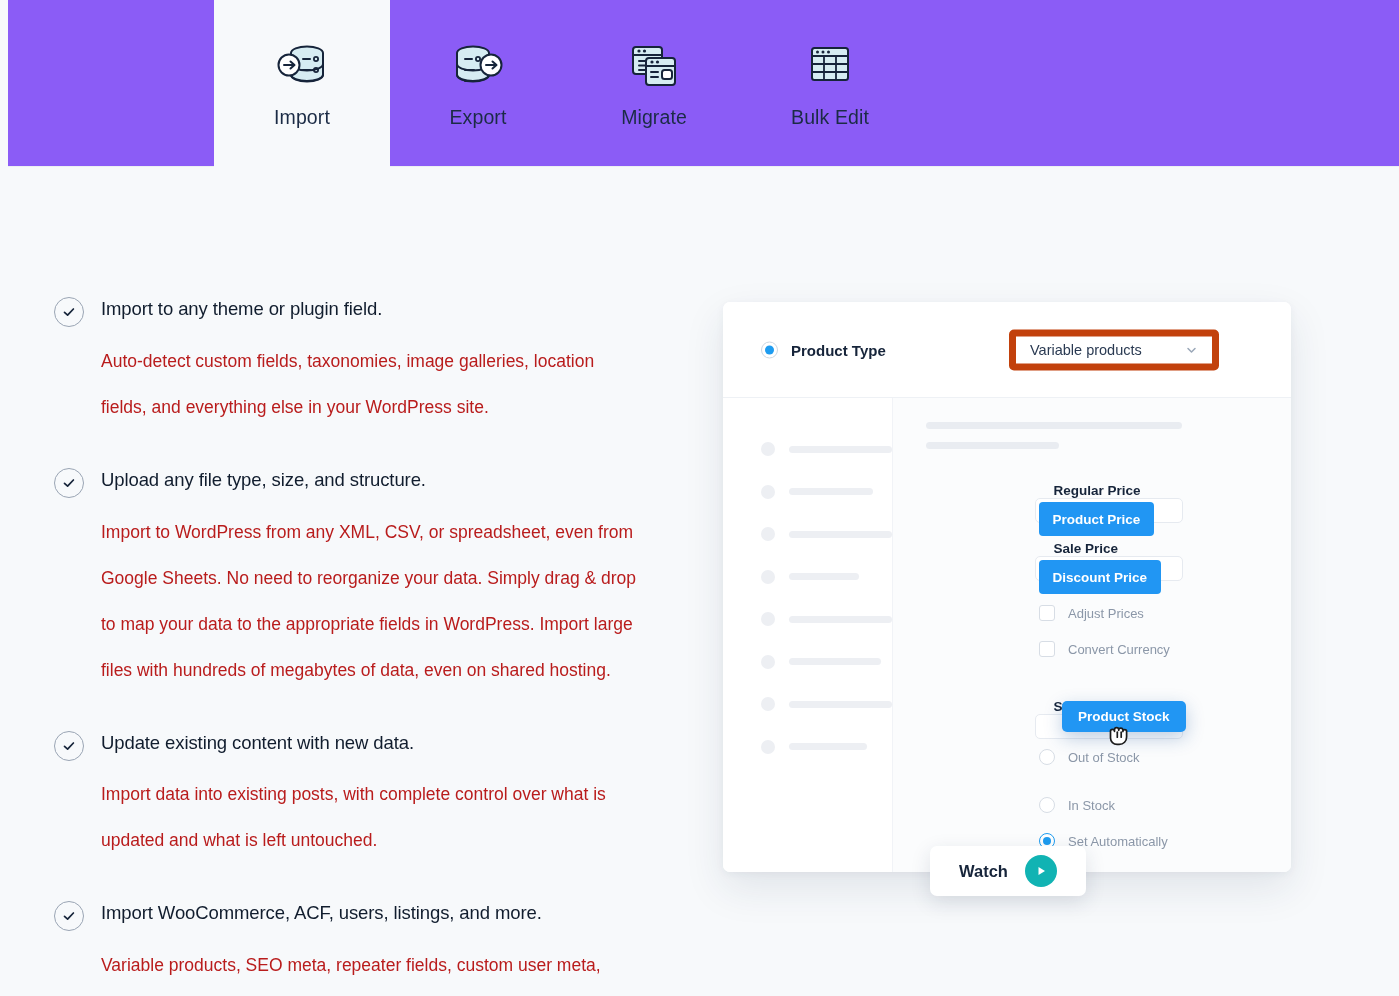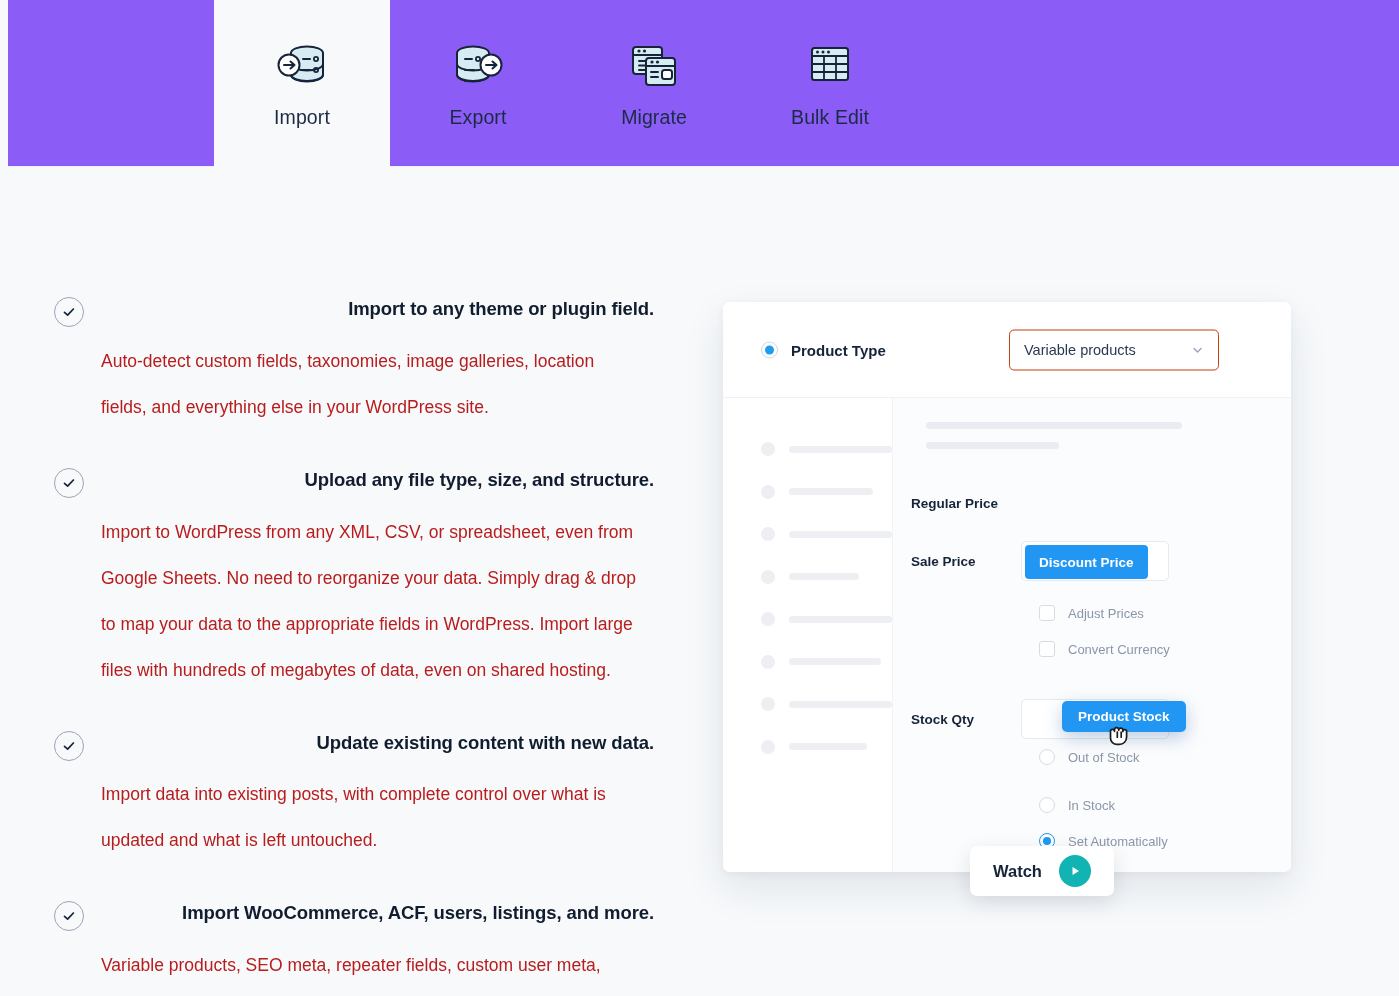--- a/index.html
+++ b/index.html
@@ -91,25 +91,24 @@
     border: 1.4px solid #9aa5b4;
     display: flex;
     align-items: center;
     justify-content: center;
   }
   .check svg { display: block; }
 
   .feature-title {
     margin-left: 47px;
     font-size: 18.5px;
-    font-weight: bold;
+    font-weight: normal;
     color: #111d2e;
     letter-spacing: -0.1px;
     line-height: 1.5;
-    text-align: right;
   }
   .feature-body {
     margin-left: 47px;
     margin-top: 15px;
     font-size: 17.5px;
     line-height: 46px;
     color: #b91c1c;
     max-width: 540px;
   }
 
@@ -152,21 +151,21 @@
     transform: translateY(-50%);
     font-size: 15px;
     font-weight: bold;
     color: #16243a;
   }
   .select {
     position: absolute;
     left: 286px; top: 50%;
     transform: translateY(-50%);
     width: 210px; height: 41px;
-    border: 1px solid #c2410c;
+    border: 7px solid #c2410c;
     border-radius: 5px;
     background: #fff;
     display: flex;
     align-items: center;
     padding: 0 14px;
     cursor: pointer;
   }
   .select-value {
     font-size: 14.5px;
     color: #2a3a52;
@@ -213,23 +212,24 @@
   .head-bar {
     height: 7px;
     border-radius: 4px;
     background: #e9ecf1;
     margin-left: 33px;
   }
 
   .field-row {
     display: flex;
     align-items: center;
-    margin-left: 18px;
+    margin-left: 33px;
     margin-top: 0;
     height: 40px;
+    flex-direction: column;
   }
   .field-label {
     width: 110px;
     font-size: 13.5px;
     font-weight: bold;
     color: #16243a;
     flex: none;
   }
   .field-input {
     position: relative;
@@ -308,31 +308,30 @@
     position: absolute;
     left: 1106px; top: 719px;
     z-index: 50;
     pointer-events: none;
   }
 
   
   .watch {
     position: absolute;
     left: 930px; top: 846px;
-    width: 144px; height: 50px;
+    width: 156px; height: 50px;
     background: #fff;
     border-radius: 7px;
     box-shadow: 0 6px 20px rgba(30,50,80,.13);
     display: flex;
     align-items: center;
     justify-content: center;
     gap: 17px;
     z-index: 30;
     cursor: pointer;
-    margin-left: 40px;
   }
   .watch-label {
     font-size: 16.5px;
     font-weight: bold;
     color: #16243a;
   }
   .play {
     width: 32px; height: 32px;
     border-radius: 50%;
     background: #11b3b3;
@@ -531,20 +530,23 @@
             </div>
         </div>
 
         <div class="mock-content">
 
           <div class="head-bar" style="width:256px"></div>
           <div class="head-bar" style="width:133px; margin-top:13px"></div>
 
           <div class="field-row" style="margin-top:34px">
             <span class="field-label">Regular Price</span>
+            <span class="field-input">
+              <span class="chip">Product Price</span>
+            </span>
           </div>
 
           <div class="field-row" style="margin-top:18px">
             <span class="field-label">Sale Price</span>
             <span class="field-input">
               <span class="chip">Discount Price</span>
             </span>
           </div>
 
           <div class="opt-row" style="margin-top:14px">

